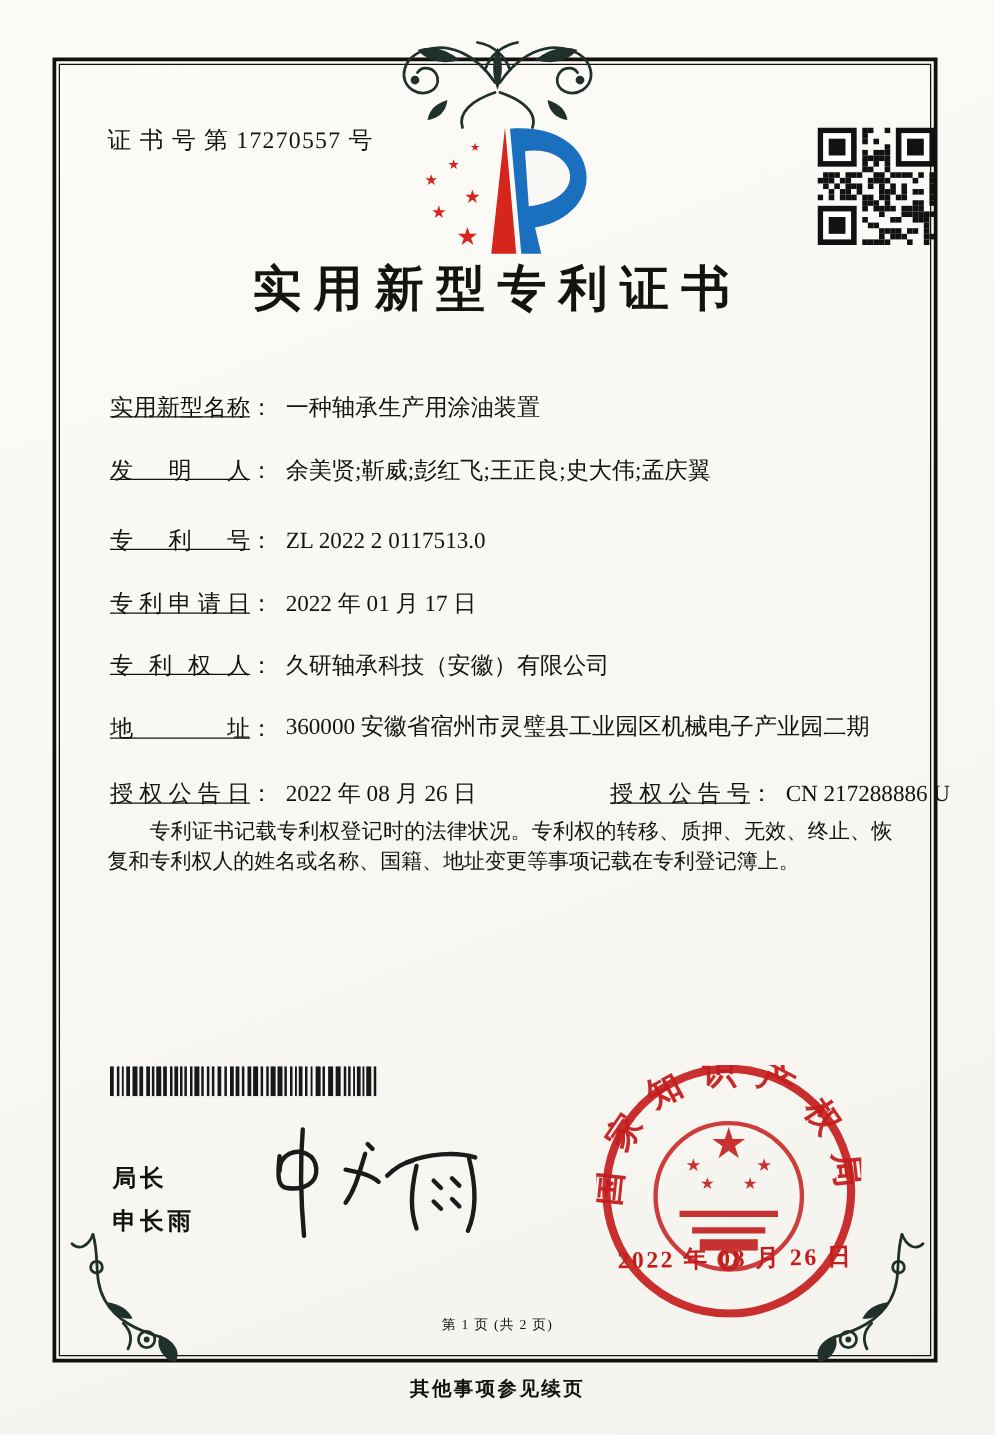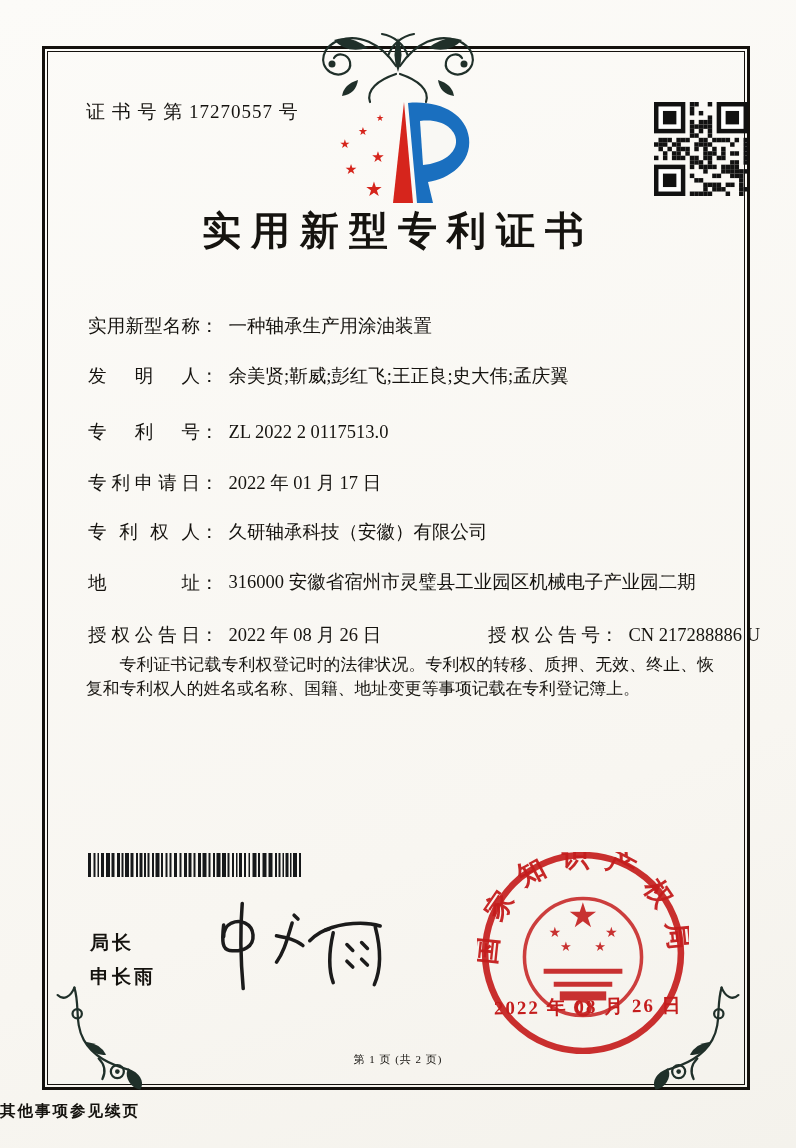--- a/index.html
+++ b/index.html
@@ -8,29 +8,29 @@
     background:linear-gradient(160deg,#fcfbf8 0%,#f8f6f1 70%,#f4f2ec 100%);
     font-family:"Liberation Serif","DejaVu Serif",serif;color:#15130f;
   }
   .abs{position:absolute;}
   
   .frame{position:absolute;left:42px;top:46px;right:46px;bottom:58px;border:3px solid #14110d;}
   .frame-inner{position:absolute;inset:2px;border:1px solid #14110d;}
   .cert-no{left:86px;top:99px;font-size:19px;letter-spacing:1px;text-align:right;}
   .page-title{left:0;top:204px;width:100%;text-align:center;font-size:39px;font-weight:bold;letter-spacing:10px;}
   .row{position:absolute;left:88px;font-size:18.5px;white-space:nowrap;}
-  .flabel{display:inline-block;width:112px;text-align:justify;text-align-last:justify;}
+  .flabel{display:inline-block;width:112px;text-align:justify;text-align-last:justify;text-decoration:underline;}
   .fvalue{margin-left:10px;}
   .fvalue-wrap{margin-left:10px;display:inline-block;white-space:normal;width:505px;line-height:24px;vertical-align:top;}
   .grant-no-group{position:absolute;left:400px;top:0;}
   .paragraphs{left:86px;top:653px;width:628px;font-size:16.8px;line-height:23.6px;text-align:justify;}
   .paragraphs p{margin:0;text-indent:2em;}
   .sig-label{left:90px;font-size:19px;font-weight:600;letter-spacing:3px;font-family:"Liberation Sans","DejaVu Sans",sans-serif;}
   .footer-page{left:0;top:1052px;width:796px;text-align:center;font-size:11px;letter-spacing:1px;}
-  .footer-note{left:0;top:1101px;width:796px;font-size:15.5px;font-weight:bold;letter-spacing:2px;}
+  .footer-note{left:0;top:1101px;width:796px;text-align:center;font-size:15.5px;font-weight:bold;letter-spacing:2px;}
   .seal-date{left:494px;top:994px;width:180px;font-size:19px;font-weight:bold;color:#c41d1d;letter-spacing:2px;white-space:nowrap;transform:rotate(-1deg);}
   svg{display:block;}
 </style>
 </head>
 <body>
 
 <div class="frame">
   <div class="frame-inner"></div>
 </div>
 
@@ -245,21 +245,21 @@
 <div class="row" style="top:419px">
   <span class="flabel">专利号</span><span>：</span><span class="fvalue">ZL 2022 2 0117513.0</span>
 </div>
 <div class="row" style="top:470px">
   <span class="flabel">专利申请日</span><span>：</span><span class="fvalue">2022 年 01 月 17 日</span>
 </div>
 <div class="row" style="top:519px">
   <span class="flabel">专利权人</span><span>：</span><span class="fvalue">久研轴承科技（安徽）有限公司</span>
 </div>
 <div class="row" style="top:570px">
-  <span class="flabel">地址</span><span>：</span><span class="fvalue-wrap">316000 安徽省宿州市灵璧县工业园区机械电子产业园二期</span>
+  <span class="flabel">地址</span><span>：</span><span class="fvalue-wrap">360000 安徽省宿州市灵璧县工业园区机械电子产业园二期</span>
 </div>
 <div class="row" style="top:622px">
   <span class="flabel">授权公告日</span><span>：</span><span class="fvalue">2022 年 08 月 26 日</span>
   <span class="grant-no-group">
     <span class="flabel">授权公告号</span><span>：</span><span class="fvalue">CN 217288886 U</span>
   </span>
 </div>
 
 <div class="abs paragraphs">
   <p>专利证书记载专利权登记时的法律状况。专利权的转移、质押、无效、终止、恢复和专利权人的姓名或名称、国籍、地址变更等事项记载在专利登记簿上。</p>

